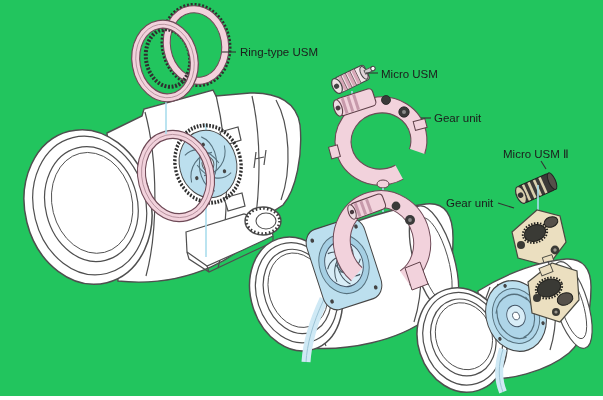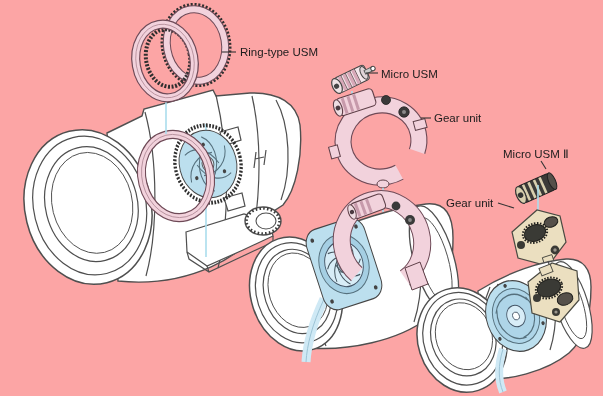--- a/index.html
+++ b/index.html
@@ -1,17 +1,17 @@
 <!DOCTYPE html>
 <html><head>
 <meta charset="utf-8">
 <style>
   html,body{margin:0;padding:0;background:#ffffff;}
   .stage{
-    position:relative;width:603px;height:396px;background:#fca5a5;overflow:hidden;
+    position:relative;width:603px;height:396px;background:#22c55e;overflow:hidden;
     font-family:"Liberation Sans", sans-serif;
   }
   svg{position:absolute;left:0;top:0;}
   svg text{
     font-family:"Liberation Sans", sans-serif;
     font-size:11.5px;
     fill:#1c1c1c;
   }
 </style>
 </head>

